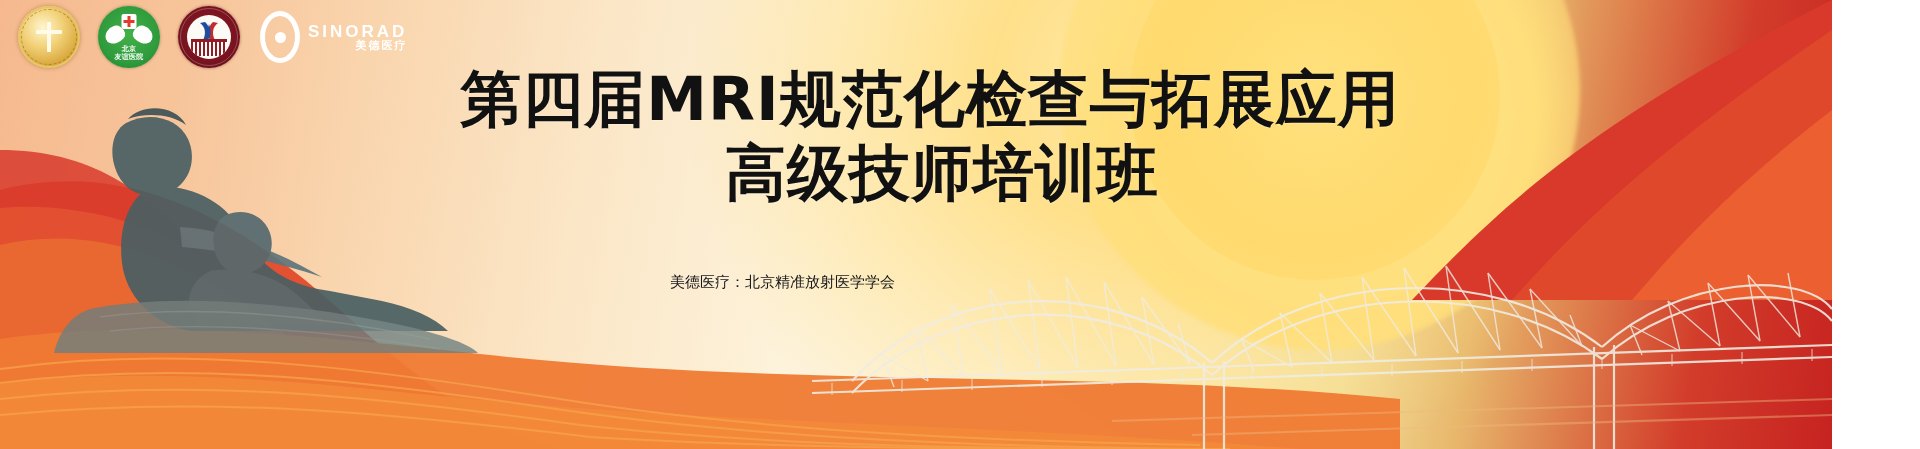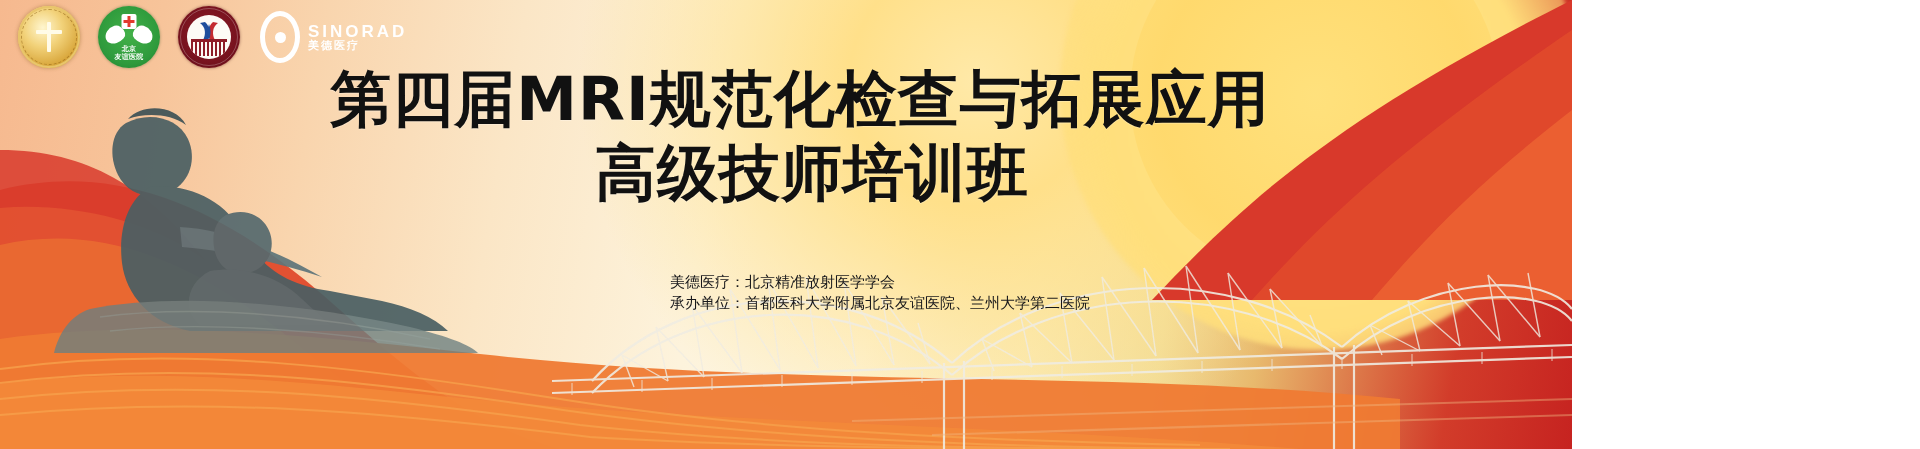--- a/index.html
+++ b/index.html
@@ -1,20 +1,20 @@
 <!DOCTYPE html>
 <html><head>
 <meta charset="utf-8">
 <style>
   html,body{margin:0;padding:0;background:#fff;}
   body{font-family:"Liberation Sans","DejaVu Sans",sans-serif;}
 
   #banner{
     position:relative;
-    width:1572px;height:449px;
+    width:1832px;height:449px;
     overflow:hidden;
     background:#15803d;
   }
 
   
   .bg-base{
     position:absolute;inset:0;
     background:
       radial-gradient(circle at 62% 18%, #ffe9a8 0%, #ffe08a 12%, rgba(255,226,150,0) 38%),
       linear-gradient(100deg,
@@ -141,21 +141,21 @@
     display:flex;align-items:center;justify-content:center;
     box-sizing:border-box;
   }
   .sino-mark .dot{width:11px;height:11px;border-radius:50%;background:#ffffff;}
   .sino-txt{display:flex;flex-direction:column;justify-content:center;line-height:1;}
   .sino-txt .en{
     color:#ffffff;font-size:17px;font-weight:bold;letter-spacing:3px;
     font-family:"Liberation Sans",sans-serif;
   }
   .sino-txt .cn{
-    color:#ffffff;font-size:11px;letter-spacing:2px;font-weight:bold;
+    color:#ffffff;font-size:11px;letter-spacing:2px;font-weight:bold;text-align:right;
   }
 
   
   .title-block{
     position:absolute;left:0;right:0;top:62px;text-align:center;z-index:25;
     pointer-events:none;
   }
   .title-line{
     color:#111111;
     font-family:"DejaVu Sans","Liberation Sans",sans-serif;
@@ -398,16 +398,15 @@
 
   </div>
 
   <div class="title-block">
     <div class="title-line l1">第四届MRI规范化检查与拓展应用</div>
     <div class="title-line l2">高级技师培训班</div>
   </div>
 
   <div class="sub-block">
     <div>美德医疗：北京精准放射医学学会</div>
-    <div>承办单位：首都医科大学附属北京友谊医院、兰州大学第二医院</div>
   </div>
 
 </div>
 
 </body></html>

